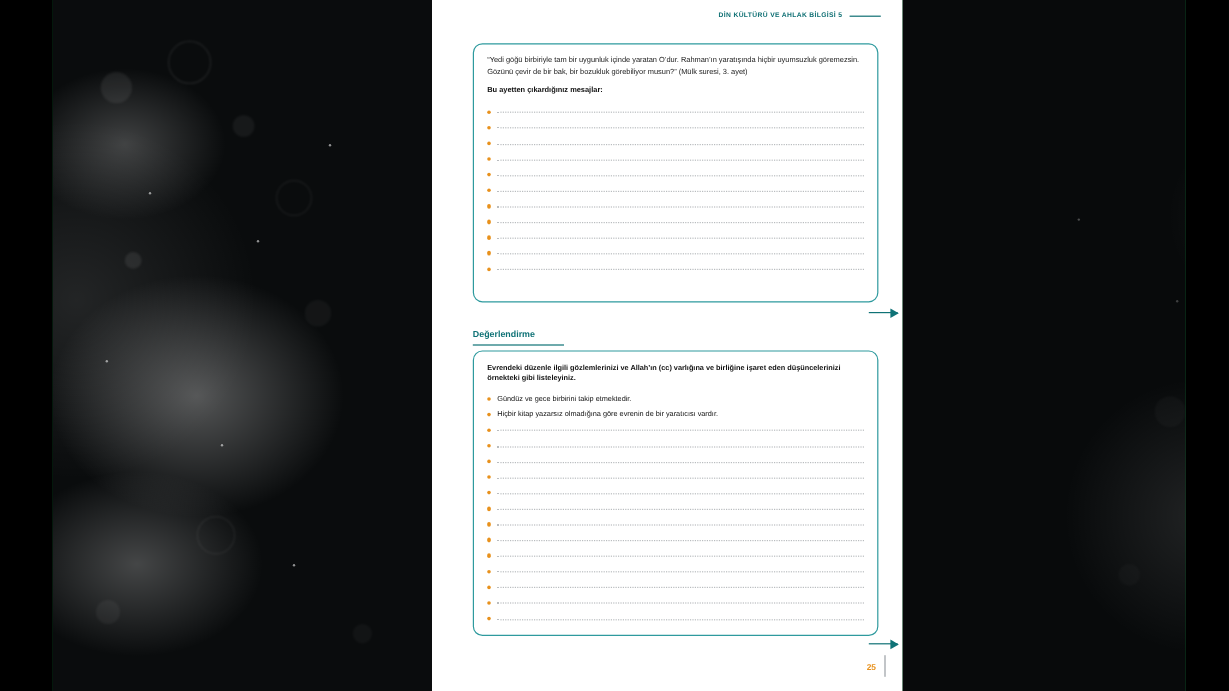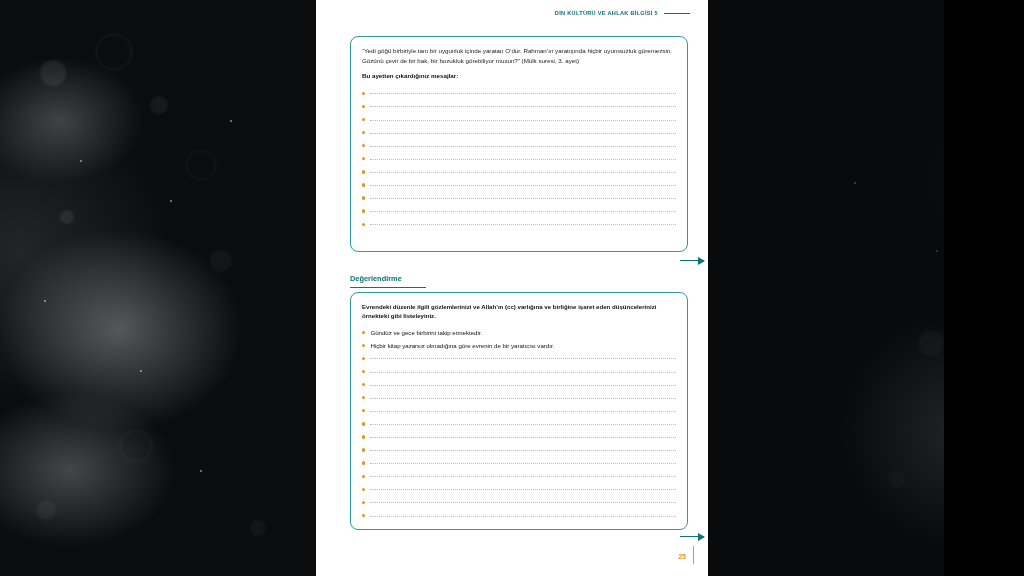--- a/index.html
+++ b/index.html
@@ -13,20 +13,21 @@
     overflow: hidden;
     font-family: "Liberation Sans", sans-serif;
   }
 
   #stage {
     position: relative;
     width: 944px;
     height: 576px;
     background: #15803d;
     overflow: hidden;
+    margin-left: 44px;
   }
 
   
   .bg-left {
     position: absolute;
     left: 0; top: 0;
     width: 316px; height: 576px;
     background:
       radial-gradient(ellipse 120px 90px at 60px 120px, rgba(255,255,255,0.22), rgba(255,255,255,0) 70%),
       radial-gradient(ellipse 170px 140px at 120px 330px, rgba(255,255,255,0.30), rgba(255,255,255,0) 72%),

